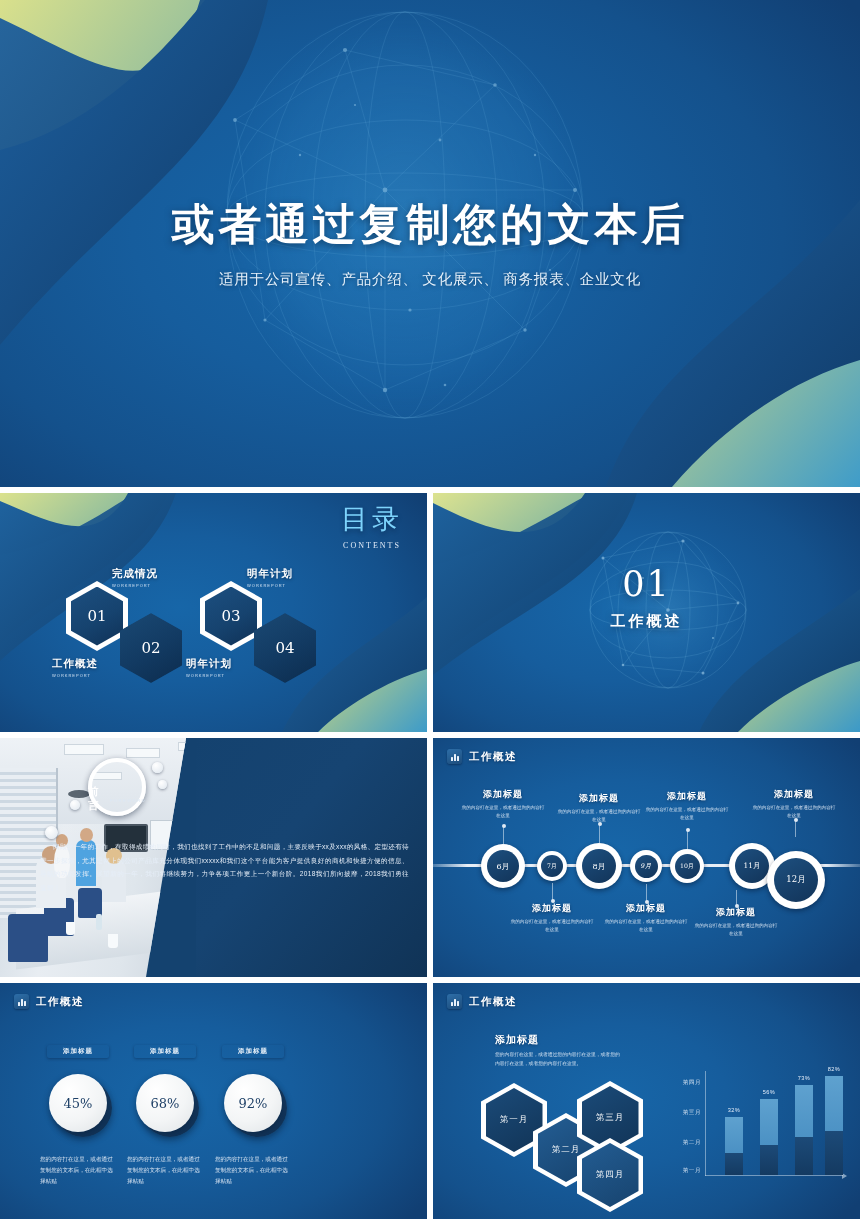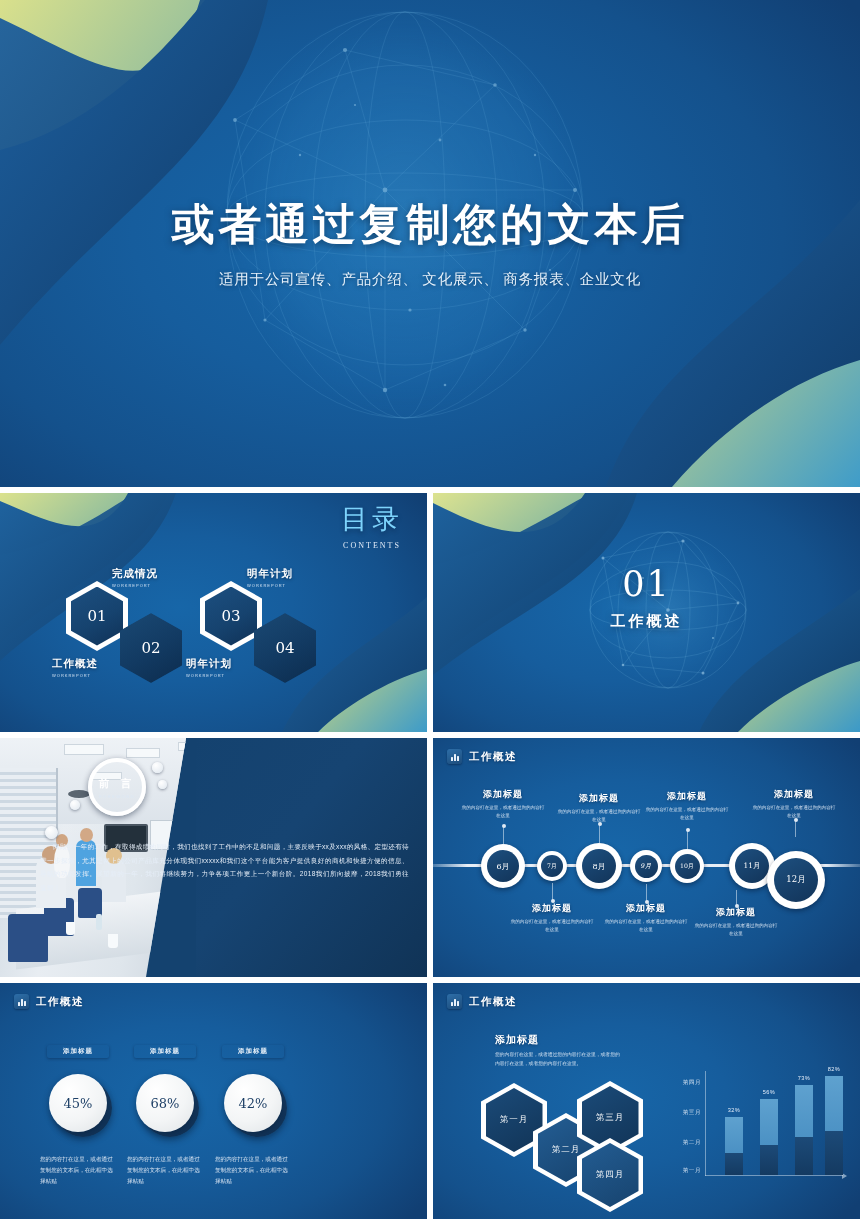--- a/index.html
+++ b/index.html
@@ -128,22 +128,22 @@
      background: linear-gradient(180deg,#f1f4f7,#d5dde4); transform: skewY(-7deg); }
   .photo .chair { position:absolute; background:#2b4f86; border-radius:4px 4px 2px 2px; }
   .photo .person { position:absolute; border-radius:50% 50% 40% 40%; }
 
   .fw-right { position: absolute; left: 196px; top: 0; right: 0; bottom: 0;
      background: linear-gradient(130deg,#1b5186 0%,#16447210 0%,#164472 40%,#103356 100%); }
   .fw-ring {
     position: absolute; left: 88px; top: 20px; width: 58px; height: 58px; border-radius: 50%;
     border: 4px solid #ffffff; box-shadow: 0 2px 6px rgba(0,15,40,.45);
   }
-  .fw-ring-txt { position: absolute; left: 88px; top: 21px; width: 58px; height: 58px;
-     display:flex; flex-direction: column; align-items:center; justify-content:center; }
+  .fw-ring-txt { position: absolute; left: 88px; top: 32px; width: 58px; height: 58px;
+     display:flex; align-items:center; justify-content:center; }
   .fw-cn { font-size: 10.5px; color:#fff; letter-spacing: 4px; font-weight:700;
      font-family:"DejaVu Serif","Liberation Serif",serif; }
   .fw-en { font-size: 4.2px; color:#dce8f5; letter-spacing: 1.4px; margin-top:3px; }
   .dot-w { position:absolute; border-radius:50%;
      background: radial-gradient(circle at 35% 30%, #ffffff, #dfe7ef);
      box-shadow: 0 1px 3px rgba(0,15,40,.4); }
   .fw-body {
     position: absolute; left: 40px; right: 18px; top: 102px;
     font-size: 6.6px; line-height: 2.05; color: #e6eef8; text-align: justify;
     text-indent: 13px; letter-spacing: .3px;
@@ -614,21 +614,21 @@
         <div class="back"></div>
         <div class="front">68%</div>
       </div>
       <div class="pc-desc">您的内容打在这里，或者通过复制您的文本后，在此框中选择粘贴</div>
     </div>
 
     <div class="pc-col" style="left:205px; top:62px;">
       <div class="pc-tab">添加标题</div>
       <div class="pc-ring">
         <div class="back"></div>
-        <div class="front">42%</div>
+        <div class="front">92%</div>
       </div>
       <div class="pc-desc">您的内容打在这里，或者通过复制您的文本后，在此框中选择粘贴</div>
     </div>
 
   </div>
 
   <div class="slide" id="slide-hexchart">
     <div class="bg-blue-base"></div>
 
     <div class="slide-head">

